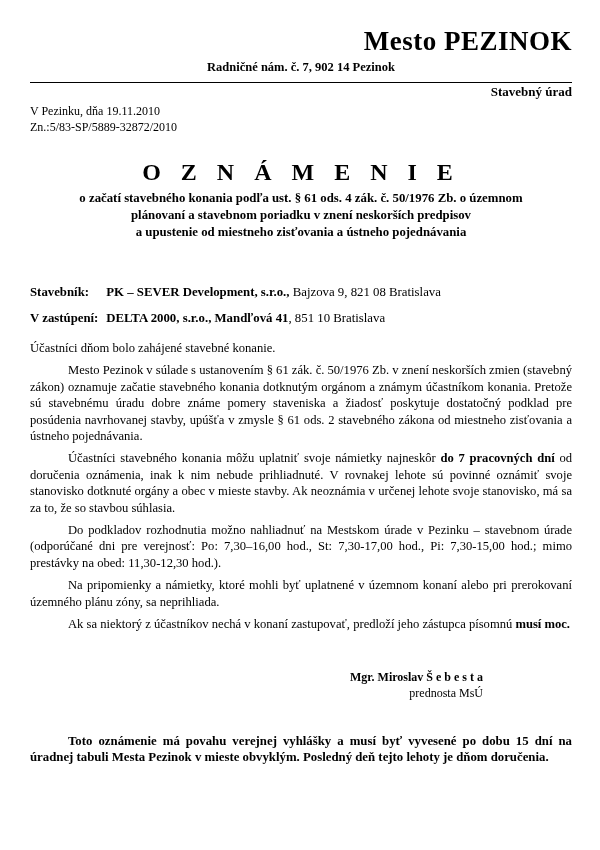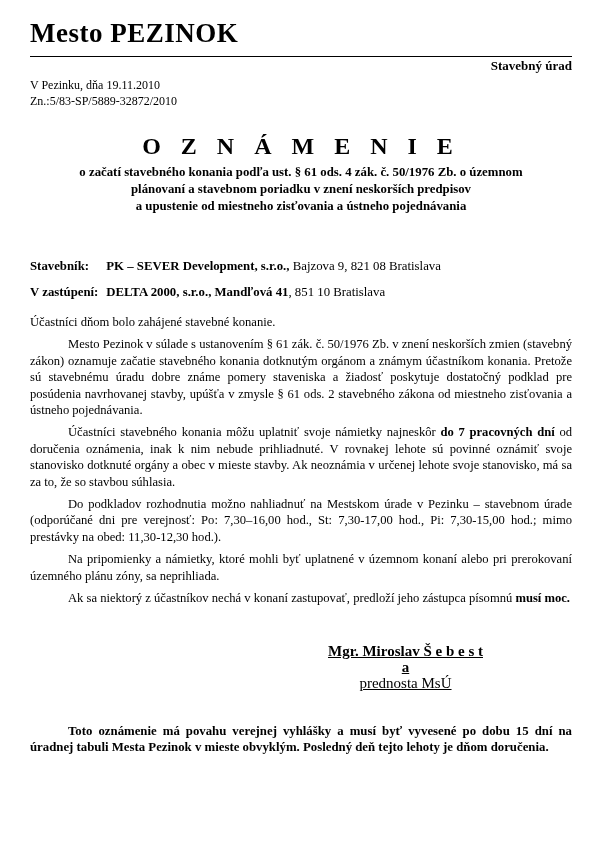--- a/index.html
+++ b/index.html
@@ -10,25 +10,25 @@
     overflow: hidden;
     font-family: "Liberation Serif", "DejaVu Serif", serif;
     color: #000000;
   }
   .page {
     width: 600px;
     height: 850px;
     padding: 10px 28px 0 30px;
   }
   .doc-title {
-    text-align: left;
+    text-align: right;
     font-size: 27px;
     font-weight: bold;
     letter-spacing: 0.5px;
-    margin-top: 8px;
+    margin-top: 16px;
   }
   .doc-address {
     text-align: center;
     font-size: 12.5px;
     font-weight: bold;
     margin-top: 3px;
   }
   .rule {
     border: none;
     border-top: 1.4px solid #000;
@@ -73,41 +73,41 @@
     line-height: 16.4px;
     text-align: justify;
     text-indent: 38px;
     margin-top: 6px;
   }
   p.para.no-indent { text-indent: 0; margin-top: 9px; }
   .signature {
     margin-top: 36px;
     margin-left: 298px;
     width: 155px;
-    text-align: center;
-    font-size: 15px;
+    text-align: right;
+    font-size: 12px;
     line-height: 16px;
-    text-decoration: underline;
   }
   .signature .sig-name { font-weight: bold; }
   .footer-notice {
     margin-top: 32px;
     font-size: 12.8px;
     line-height: 16.6px;
     text-align: justify;
     text-indent: 38px;
     font-weight: bold;
   }
 </style>
 </head>
 <body>
 
 <div class="page">
 
   <div class="doc-title">Mesto PEZINOK</div>
+  <div class="doc-address">Radničné nám. č. 7, 902 14 Pezinok</div>
 
   <hr class="rule">
 
   <div class="department">Stavebný úrad</div>
 
   <div class="meta">
     <div>V Pezinku, dňa  19.11.2010</div>
     <div>Zn.:5/83-SP/5889-32872/2010</div>
   </div>
 

